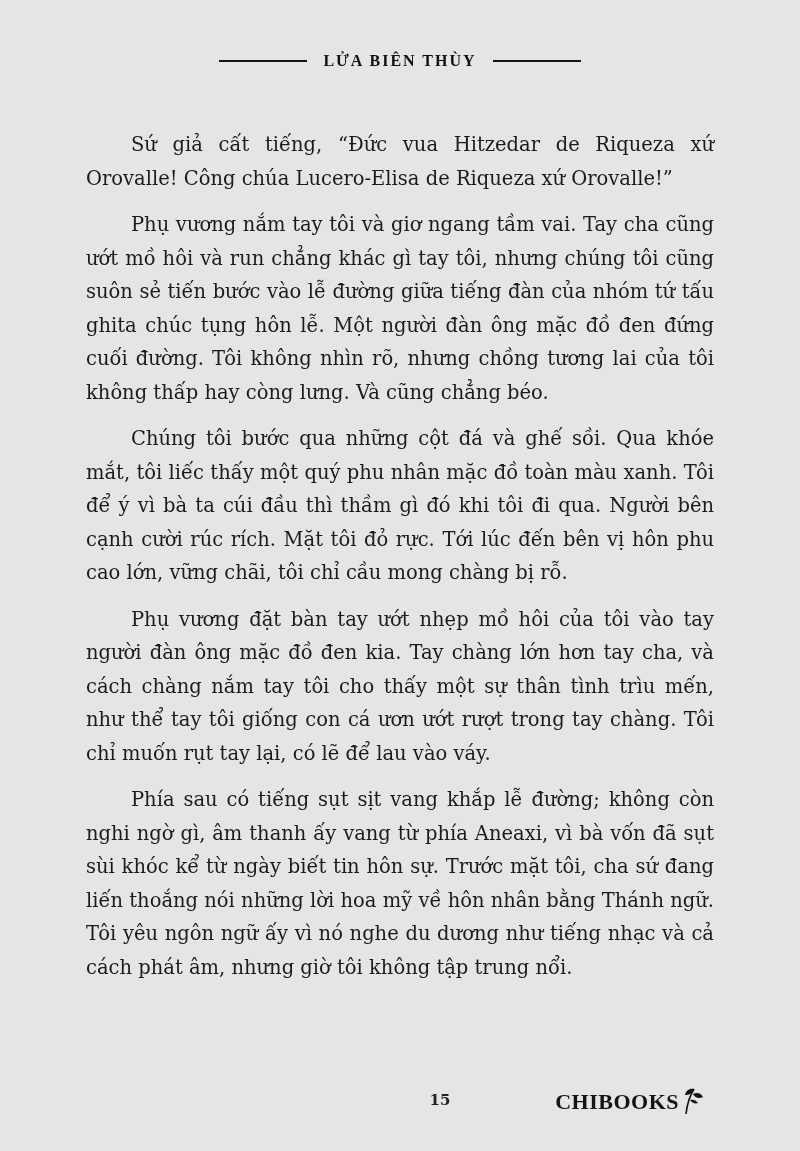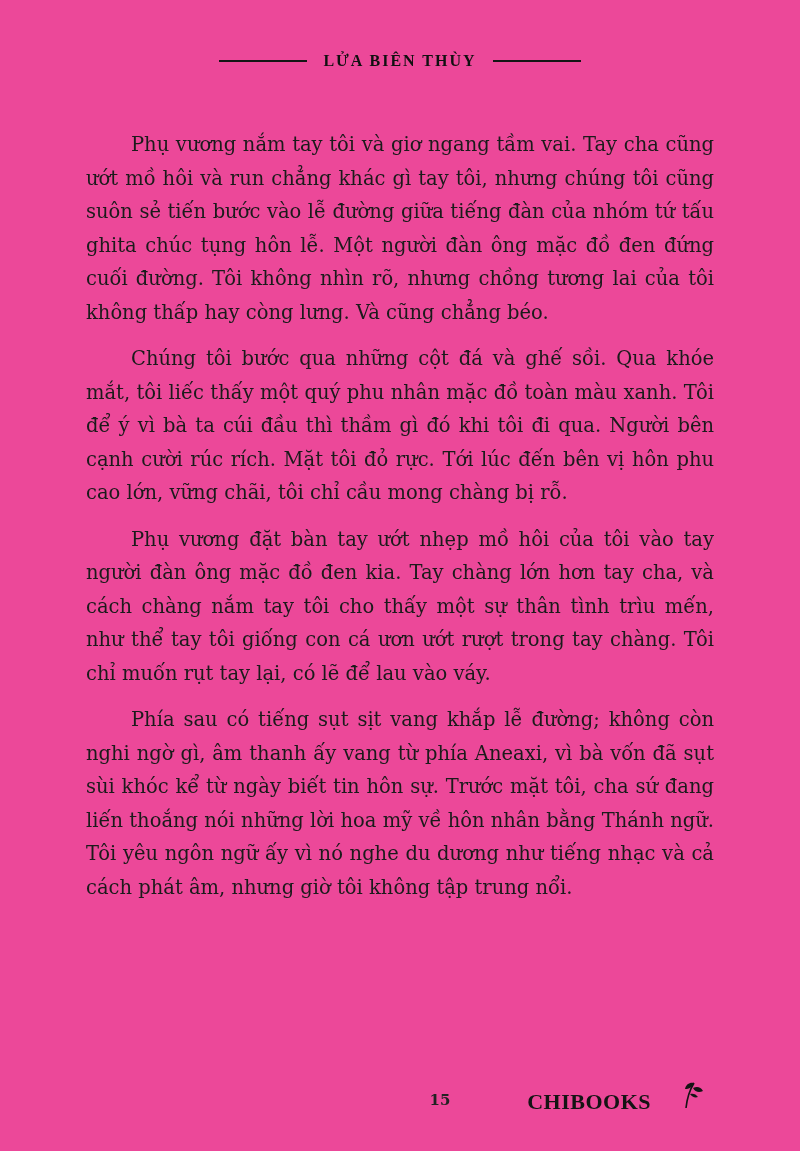--- a/index.html
+++ b/index.html
@@ -4,21 +4,21 @@
 <style>
   html, body {
     margin: 0;
     padding: 0;
     background: #ffffff;
   }
   .page {
     position: relative;
     width: 800px;
     height: 1151px;
-    background: #ec4899;
+    background: #e5e5e5;
     font-family: "DejaVu Serif", "Liberation Serif", serif;
     color: #1b1b1b;
     overflow: hidden;
     box-sizing: border-box;
   }
 
   
   .page-header {
     position: absolute;
     top: 52px;
@@ -70,22 +70,21 @@
     font-size: 15px;
     font-weight: bold;
     color: #222;
     margin-left: 40px;
   }
   .publisher {
     position: absolute;
     bottom: 36px;
     right: 96px;
     display: flex;
-    align-items: flex-start;
-    gap: 28px;
+    align-items: flex-end;
   }
   .publisher-name {
     font-family: "Liberation Serif", serif;
     font-weight: bold;
     font-size: 22px;
     letter-spacing: 0.5px;
     color: #141414;
   }
   .leaf-icon {
     margin-left: 1px;
@@ -97,20 +96,21 @@
 
 <div class="page">
 
   <header class="page-header">
     <span class="header-rule"></span>
     <span class="header-title">LỬA BIÊN THÙY</span>
     <span class="header-rule"></span>
   </header>
 
   <main class="page-body">
+    <p class="para">Sứ giả cất tiếng, “Đức vua Hitzedar de Riqueza xứ Orovalle! Công chúa Lucero-Elisa de Riqueza xứ Orovalle!”</p>
     <p class="para">Phụ vương nắm tay tôi và giơ ngang tầm vai. Tay cha cũng ướt mồ hôi và run chẳng khác gì tay tôi, nhưng chúng tôi cũng suôn sẻ tiến bước vào lễ đường giữa tiếng đàn của nhóm tứ tấu ghita chúc tụng hôn lễ. Một người đàn ông mặc đồ đen đứng cuối đường. Tôi không nhìn rõ, nhưng chồng tương lai của tôi không thấp hay còng lưng. Và cũng chẳng béo.</p>
     <p class="para">Chúng tôi bước qua những cột đá và ghế sồi. Qua khóe mắt, tôi liếc thấy một quý phu nhân mặc đồ toàn màu xanh. Tôi để ý vì bà ta cúi đầu thì thầm gì đó khi tôi đi qua. Người bên cạnh cười rúc rích. Mặt tôi đỏ rực. Tới lúc đến bên vị hôn phu cao lớn, vững chãi, tôi chỉ cầu mong chàng bị rỗ.</p>
     <p class="para">Phụ vương đặt bàn tay ướt nhẹp mồ hôi của tôi vào tay người đàn ông mặc đồ đen kia. Tay chàng lớn hơn tay cha, và cách chàng nắm tay tôi cho thấy một sự thân tình trìu mến, như thể tay tôi giống con cá ươn ướt rượt trong tay chàng. Tôi chỉ muốn rụt tay lại, có lẽ để lau vào váy.</p>
     <p class="para">Phía sau có tiếng sụt sịt vang khắp lễ đường; không còn nghi ngờ gì, âm thanh ấy vang từ phía Aneaxi, vì bà vốn đã sụt sùi khóc kể từ ngày biết tin hôn sự. Trước mặt tôi, cha sứ đang liến thoắng nói những lời hoa mỹ về hôn nhân bằng Thánh ngữ. Tôi yêu ngôn ngữ ấy vì nó nghe du dương như tiếng nhạc và cả cách phát âm, nhưng giờ tôi không tập trung nổi.</p>
   </main>
 
   <footer>
     <div class="page-number">15</div>
     <div class="publisher">
       <span class="publisher-name">CHIBOOKS</span>

